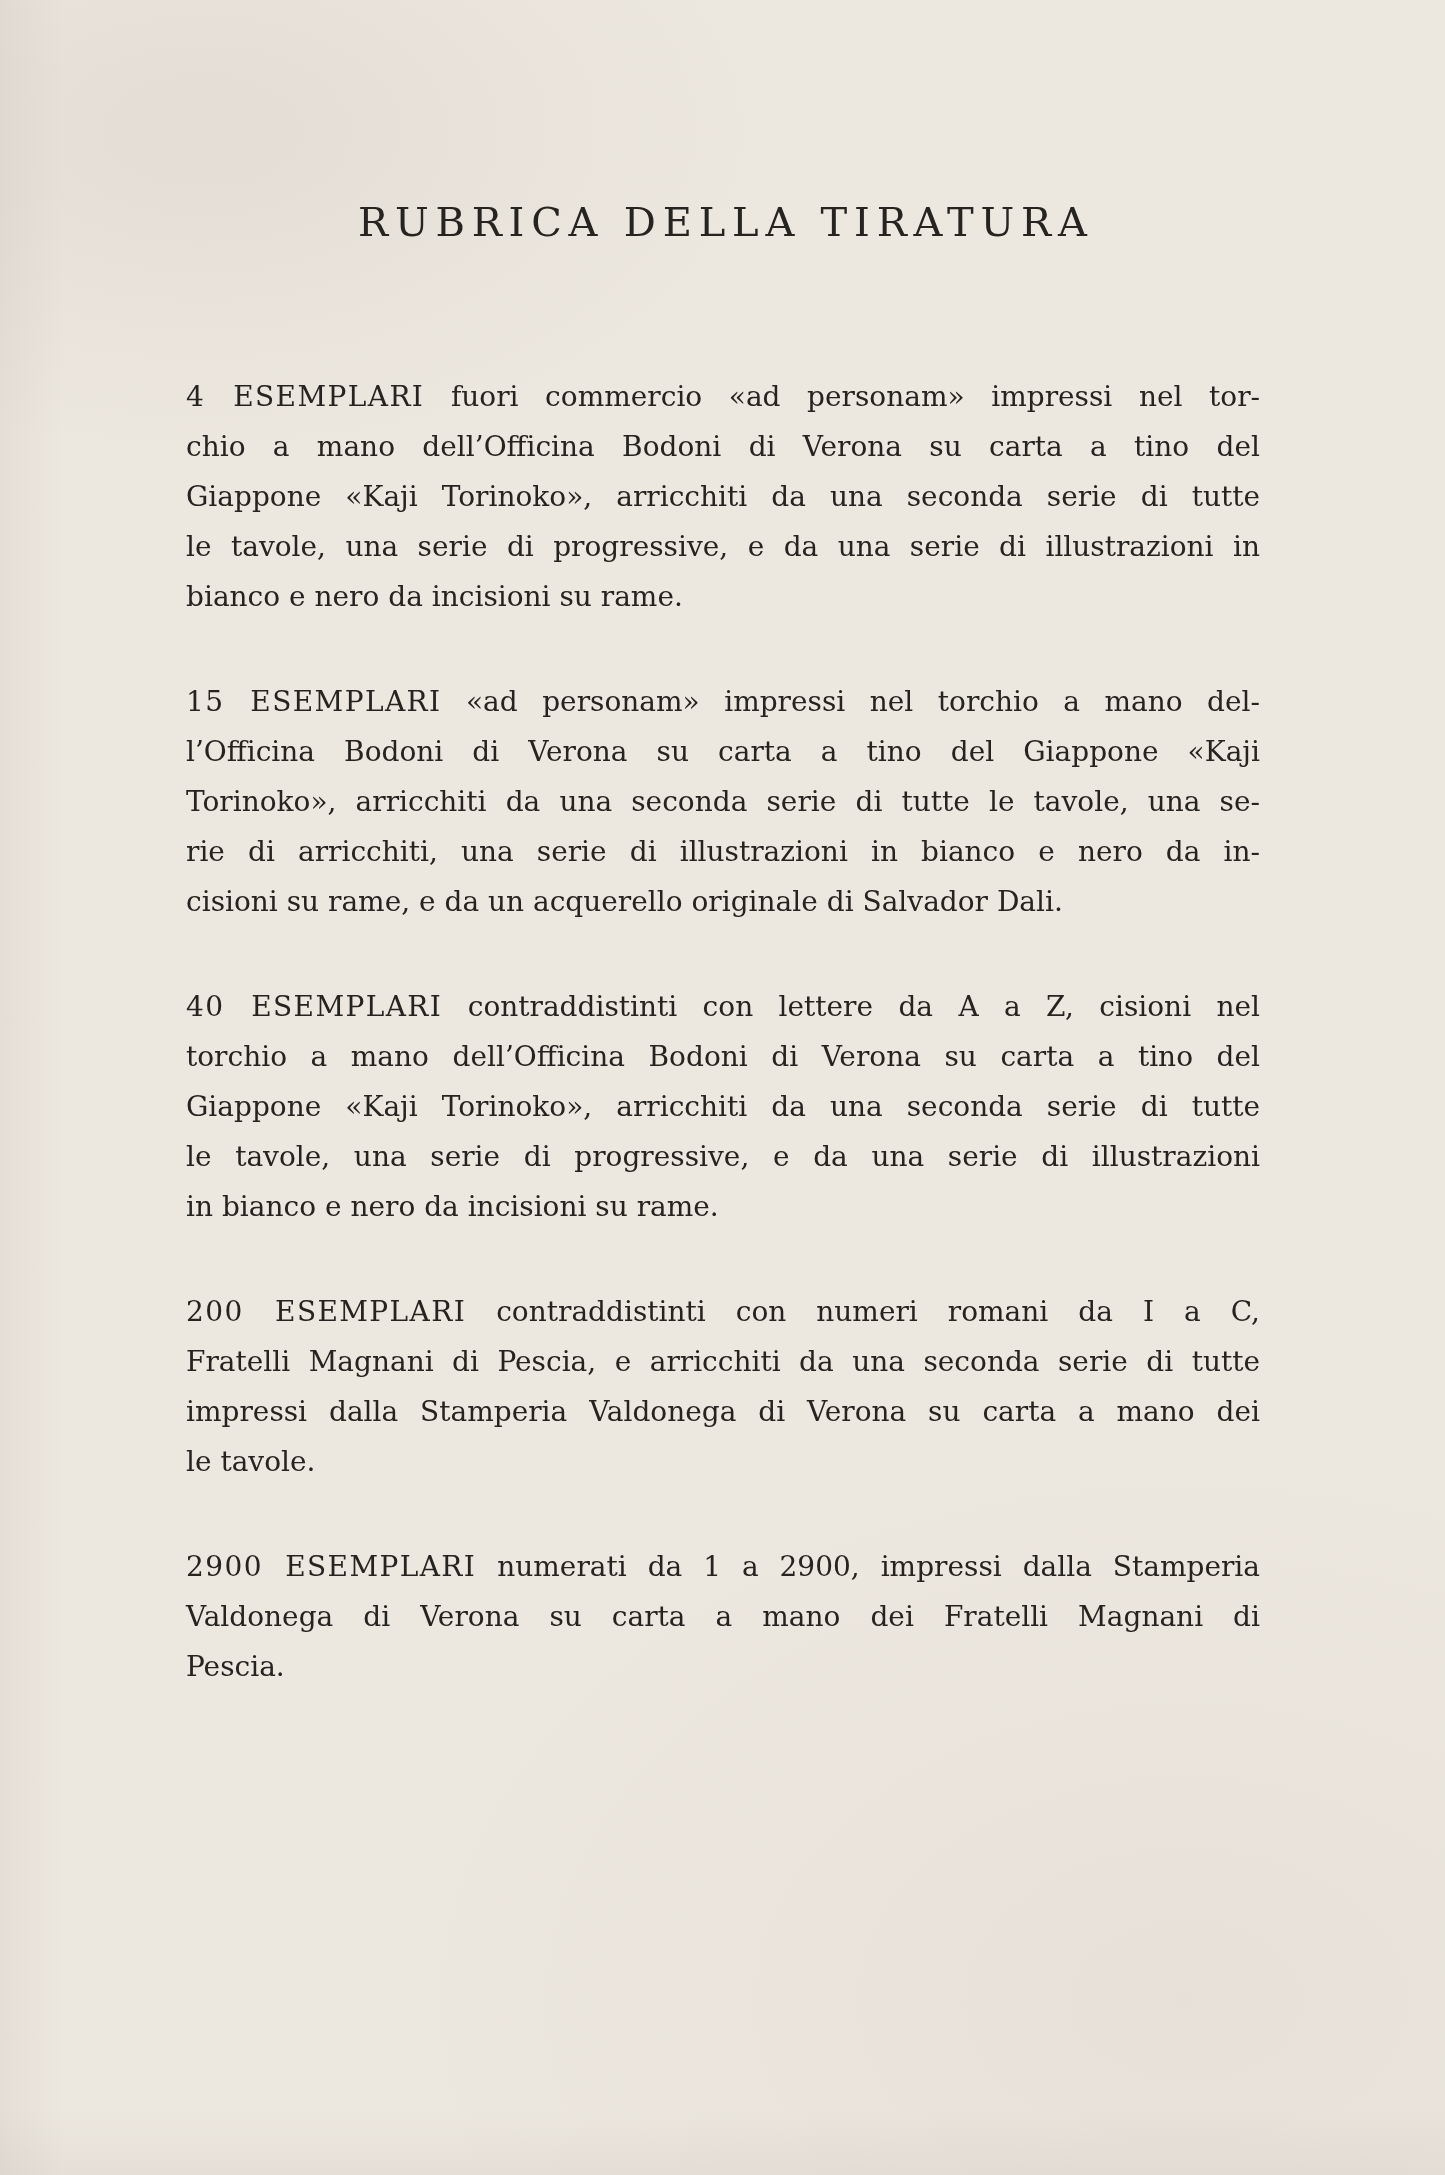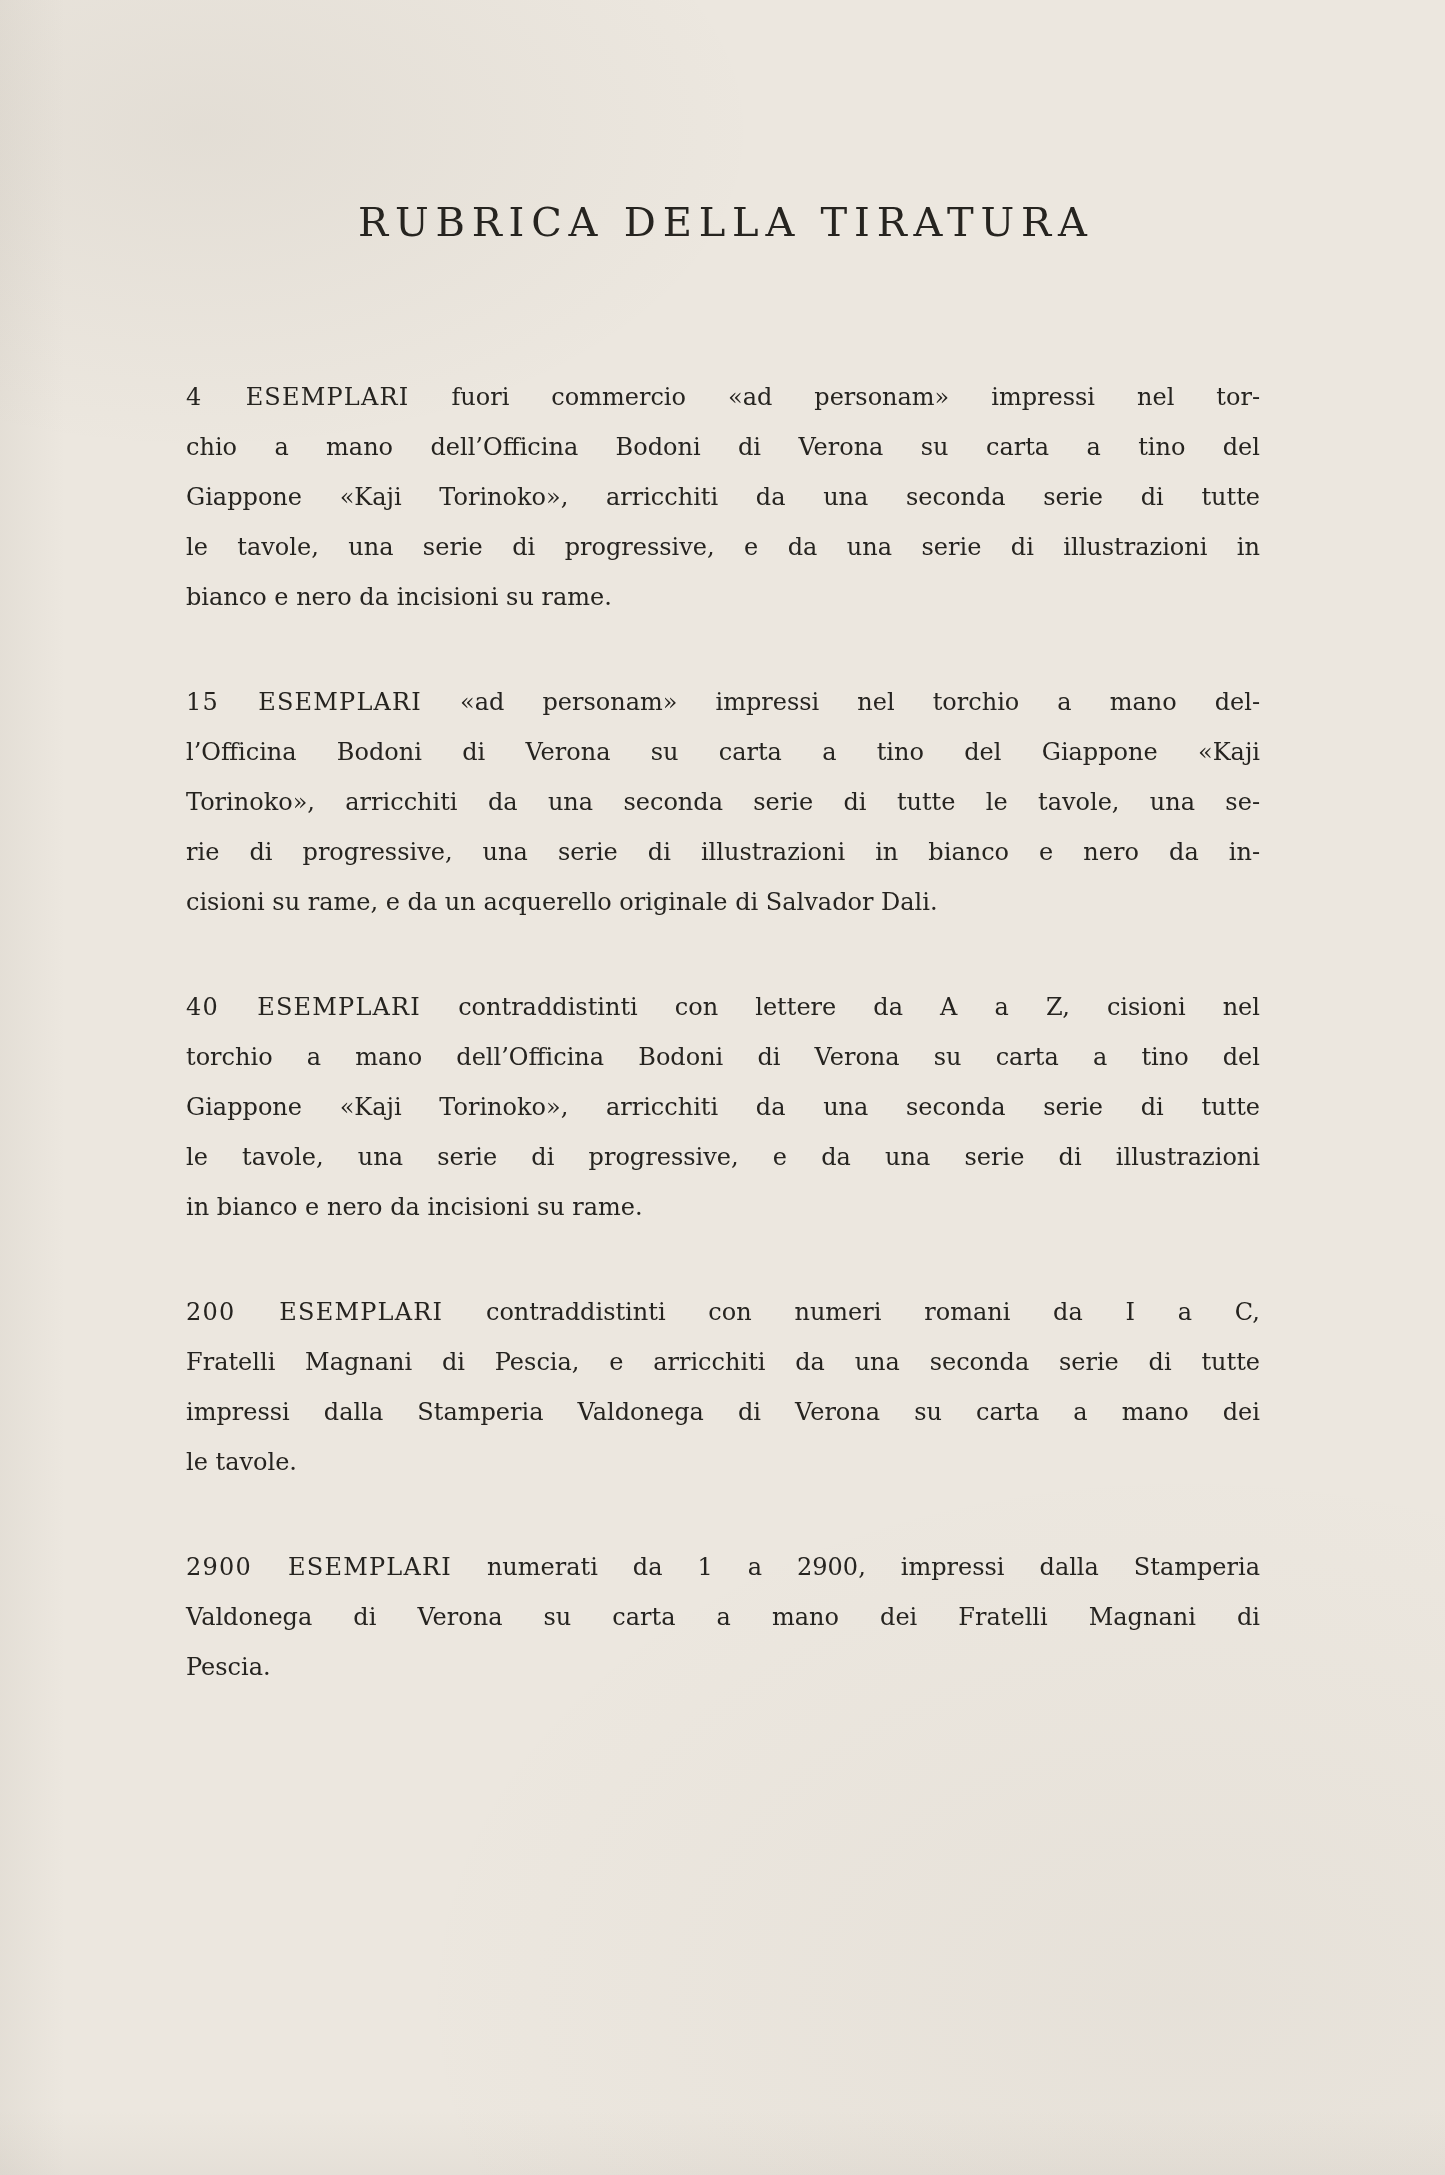--- a/index.html
+++ b/index.html
@@ -36,21 +36,21 @@
     text-align: center;
     letter-spacing: 0.17em;
     text-indent: 0.17em; 
     color: #262420;
   }
   .colophon {
     position: absolute;
     left: 186px;
     top: 372px;
     width: 1074px;
-    font-size: 24px;
+    font-size: 28px;
     line-height: 50px;
   }
   .para {
     margin: 0 0 55px 0;
     padding: 0;
   }
   .line {
     display: block;
     text-align: justify;
     text-align-last: justify;
@@ -76,21 +76,21 @@
       <span class="line">chio a mano dell’Officina Bodoni di Verona su carta a tino del</span>
       <span class="line">Giappone «Kaji Torinoko», arricchiti da una seconda serie di tutte</span>
       <span class="line">le tavole, una serie di progressive, e da una serie di illustrazioni in</span>
       <span class="line last">bianco e nero da incisioni su rame.</span>
     </p>
 
     <p class="para">
       <span class="line"><span class="lead">15 ESEMPLARI</span> <span>«ad personam» impressi nel torchio a mano del-</span></span>
       <span class="line">l’Officina Bodoni di Verona su carta a tino del Giappone «Kaji</span>
       <span class="line">Torinoko», arricchiti da una seconda serie di tutte le tavole, una se-</span>
-      <span class="line">rie di progressive, una serie di illustrazioni in bianco e nero da in-</span>
+      <span class="line">rie di arricchiti, una serie di illustrazioni in bianco e nero da in-</span>
       <span class="line last">cisioni su rame, e da un acquerello originale di Salvador Dali.</span>
     </p>
 
     <p class="para">
       <span class="line"><span class="lead">40 ESEMPLARI</span> <span>contraddistinti con lettere da A a Z, cisioni nel</span></span>
       <span class="line">torchio a mano dell’Officina Bodoni di Verona su carta a tino del</span>
       <span class="line">Giappone «Kaji Torinoko», arricchiti da una seconda serie di tutte</span>
       <span class="line">le tavole, una serie di progressive, e da una serie di illustrazioni</span>
       <span class="line last">in bianco e nero da incisioni su rame.</span>
     </p>

